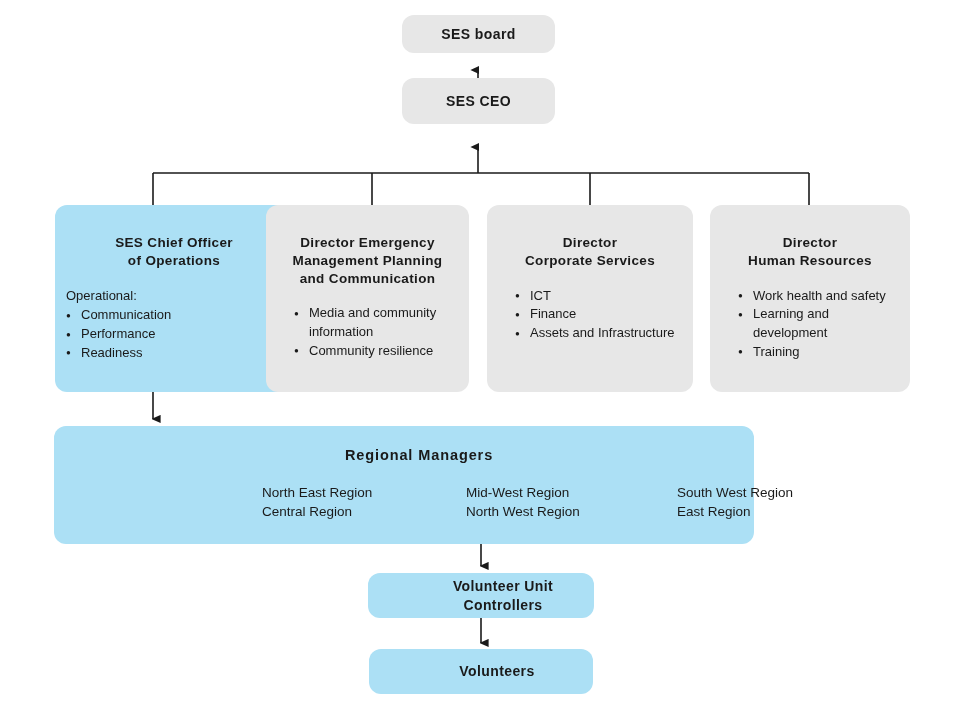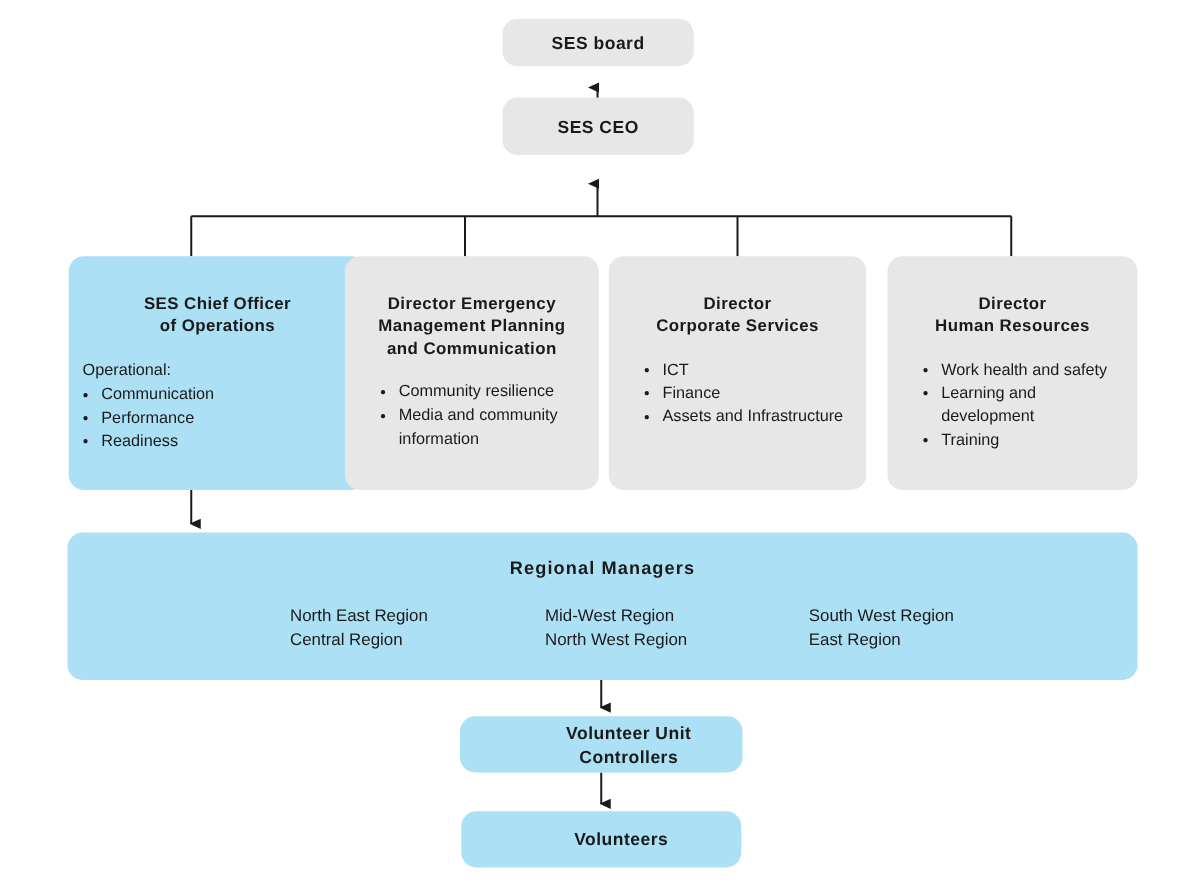--- a/index.html
+++ b/index.html
@@ -145,30 +145,30 @@
     <div class="body">
       <div class="lead-label">Operational:</div>
       <ul class="bullets">
         <li>Communication</li>
         <li>Performance</li>
         <li>Readiness</li>
       </ul>
     </div>
   </div>
 
-  <div class="node card" style="left:276px; top:205px; width:203px; height:187px;">
+  <div class="node card" style="left:266px; top:205px; width:203px; height:187px;">
     <div class="node-title">
       <div>Director Emergency</div>
       <div>Management Planning</div>
       <div>and Communication</div>
     </div>
     <div class="body">
       <ul class="bullets">
+        <li>Media and community information</li>
         <li>Community resilience</li>
-        <li>Media and community information</li>
       </ul>
     </div>
   </div>
 
   <div class="node card" style="left:487px; top:205px; width:206px; height:187px;">
     <div class="node-title">
       <div>Director</div>
       <div>Corporate Services</div>
     </div>
     <div class="body">
@@ -187,21 +187,21 @@
     </div>
     <div class="body">
       <ul class="bullets">
         <li>Work health and safety</li>
         <li>Learning and development</li>
         <li>Training</li>
       </ul>
     </div>
   </div>
 
-  <div class="node blue-mid" id="regional-managers" style="left:54px; top:426px; width:856px; height:118px;">
+  <div class="node blue-mid" id="regional-managers" style="left:54px; top:426px; width:700px; height:118px;padding-left:30px;">
     <div class="rm-title">Regional Managers</div>
     <div class="rm-columns">
       <div class="rm-col c0">
         <div>North East Region</div>
         <div>Central Region</div>
       </div>
       <div class="rm-col c2">
         <div>South West Region</div>
         <div>East Region</div>
       </div>

